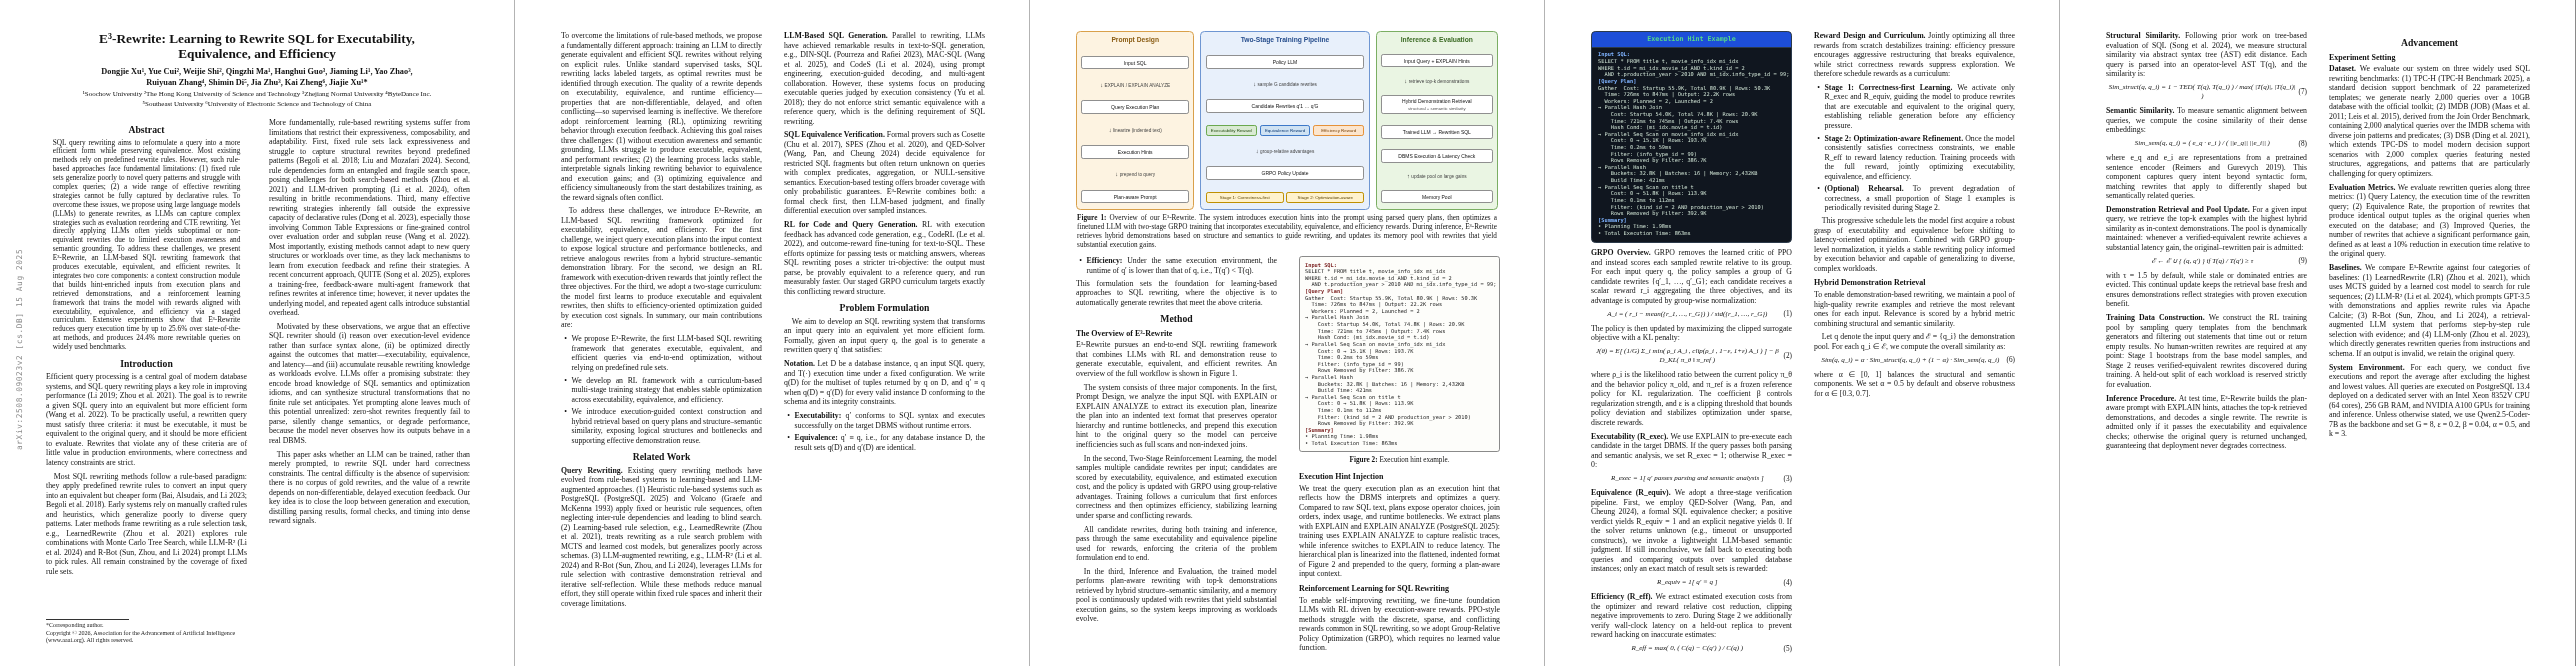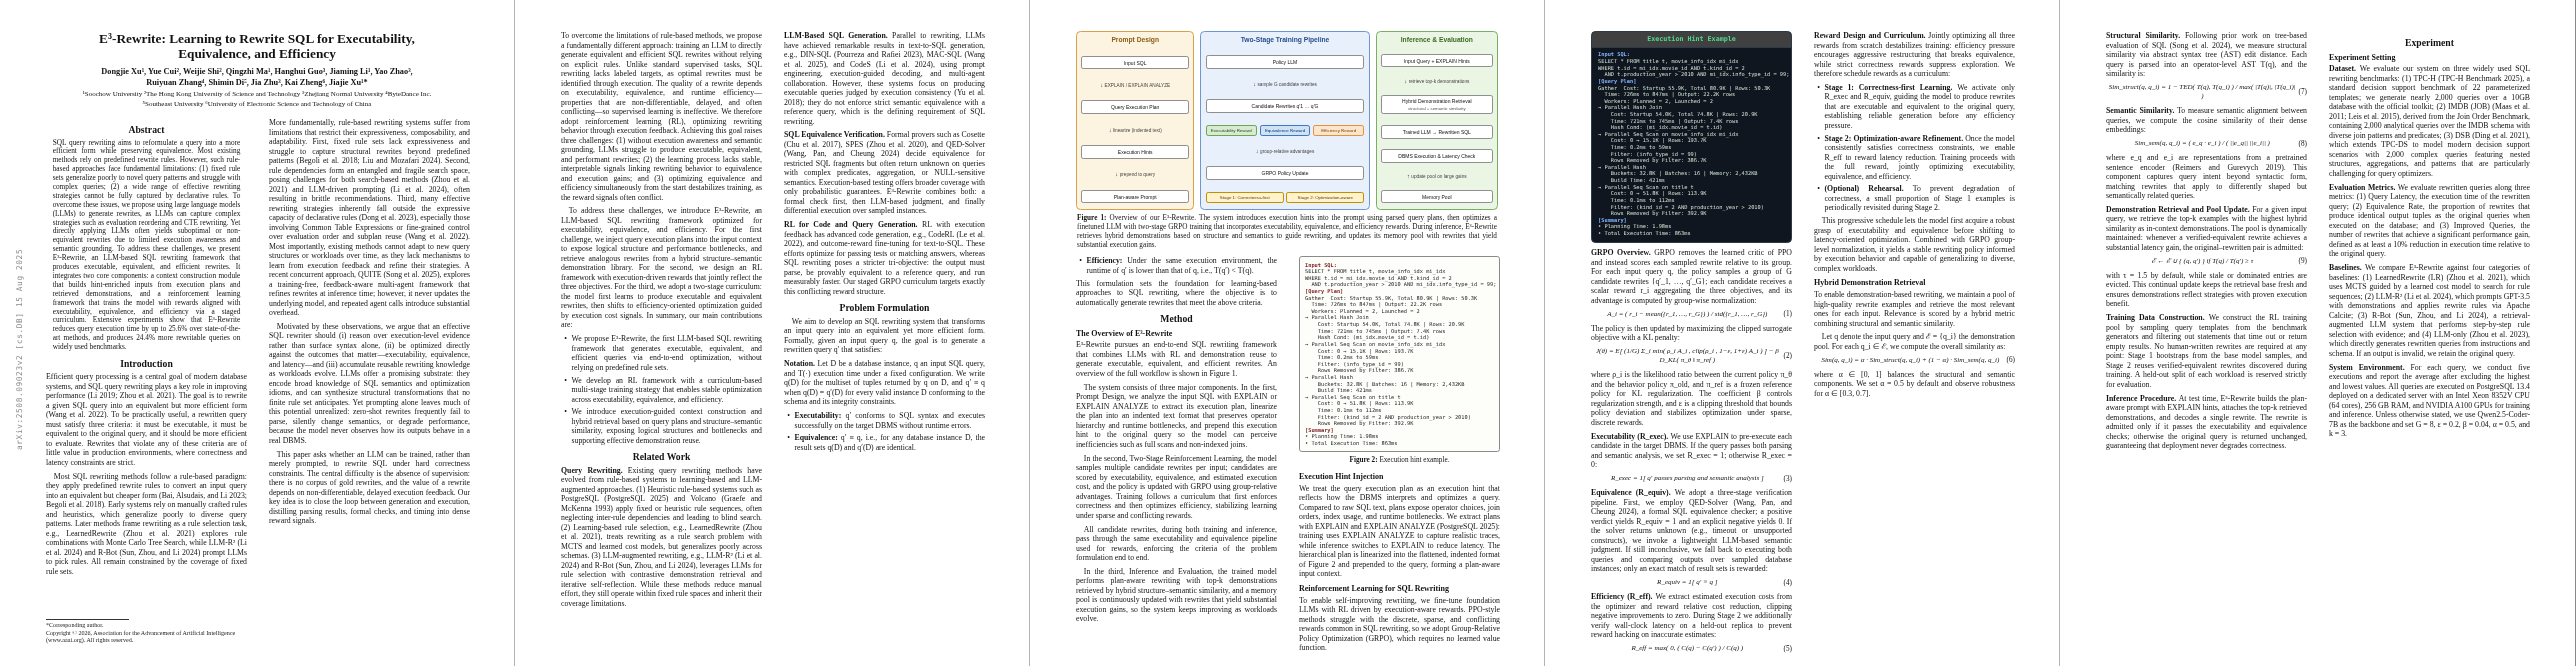--- a/index.html
+++ b/index.html
@@ -75,21 +75,21 @@
   .figcap { font-size:7.2px; line-height:1.22; text-align:justify; margin:4.4px 1.1px 6.7px; }
   .figcap.center { text-align:center; }
 
   
   .whitebox { border:0.6px solid #8a8a8a; border-radius:2.8px; background:#fdfdfa; padding:4.4px 5px; margin-bottom:2.8px; }
   .whitebox .hline { font-family:"DejaVu Sans Mono", monospace; font-size:5.3px; line-height:1.25;
                      white-space:pre; color:#1d1d1d; }
   .whitebox .hline.b { font-weight:bold; color:#7a1f1f; }
 
   .darkbox { border-radius:4.4px; background:#10161f; border:0.8px solid #2c3a4a; margin-bottom:5.6px; overflow:hidden; }
-  .darkbox .dh { background:#404040; color:#54d98c; font-family:"DejaVu Sans Mono", monospace;
+  .darkbox .dh { background:#1d4ed8; color:#54d98c; font-family:"DejaVu Sans Mono", monospace;
                  font-weight:bold; font-size:6.7px; text-align:center; padding:3.3px 0;
                  border-bottom:0.6px solid #2c3a4a; }
   .darkbox .dlines { padding:3.9px 6.1px 5px; }
   .darkbox .hline { font-family:"DejaVu Sans Mono", monospace; font-size:5.3px; line-height:1.25;
                     white-space:pre; color:#cfe3d4; }
   .darkbox .hline.b { color:#7fb3ff; font-weight:bold; }
 </style>
 </head>
 <body>
 
@@ -348,21 +348,21 @@
         <p class="p ni"><span class="runin">Demonstration Retrieval and Pool Update.</span><span>For a given input query, we retrieve the top-k examples with the highest hybrid similarity as in-context demonstrations. The pool is dynamically maintained: whenever a verified-equivalent rewrite achieves a substantial latency gain, the original–rewritten pair is admitted:</span></p>
         <div class="eq">
             <span class="eb">ℰ ← ℰ ∪ { (q, q′) }   if   T(q) / T(q′) ≥ τ</span>
             <span class="en">(9)</span>
           </div>
         <p class="p ni">with τ = 1.5 by default, while stale or dominated entries are evicted. This continual update keeps the retrieval base fresh and ensures demonstrations reflect strategies with proven execution benefit.</p>
         <p class="p ni"><span class="runin">Training Data Construction.</span><span>We construct the RL training pool by sampling query templates from the benchmark generators and filtering out statements that time out or return empty results. No human-written rewrites are required at any point: Stage 1 bootstraps from the base model samples, and Stage 2 reuses verified-equivalent rewrites discovered during training. A held-out split of each workload is reserved strictly for evaluation.</span></p>
         <p class="p ni"><span class="runin">Inference Procedure.</span><span>At test time, E³-Rewrite builds the plan-aware prompt with EXPLAIN hints, attaches the top-k retrieved demonstrations, and decodes a single rewrite. The rewrite is admitted only if it passes the executability and equivalence checks; otherwise the original query is returned unchanged, guaranteeing that deployment never degrades correctness.</span></p>
       </div>
       <div class="col">
-        <h2 class="sec">Experiment</h2>
+        <h2 class="sec">Advancement</h2>
         <h3 class="sub">Experiment Setting</h3>
         <p class="p ni"><span class="runin">Dataset.</span><span>We evaluate our system on three widely used SQL rewriting benchmarks: (1) TPC-H (TPC-H Benchmark 2025), a standard decision support benchmark of 22 parameterized templates; we generate nearly 2,000 queries over a 10GB database with the official toolkit; (2) IMDB (JOB) (Maas et al. 2011; Leis et al. 2015), derived from the Join Order Benchmark, containing 2,000 analytical queries over the IMDB schema with diverse join patterns and predicates; (3) DSB (Ding et al. 2021), which extends TPC-DS to model modern decision support scenarios with 2,000 complex queries featuring nested structures, aggregations, and patterns that are particularly challenging for query optimizers.</span></p>
         <p class="p ni"><span class="runin">Evaluation Metrics.</span><span>We evaluate rewritten queries along three metrics: (1) Query Latency, the execution time of the rewritten query; (2) Equivalence Rate, the proportion of rewrites that produce identical output tuples as the original queries when executed on the database; and (3) Improved Queries, the number of rewrites that achieve a significant performance gain, defined as at least a 10% reduction in execution time relative to the original query.</span></p>
         <p class="p ni"><span class="runin">Baselines.</span><span>We compare E³-Rewrite against four categories of baselines: (1) LearnedRewrite (LR) (Zhou et al. 2021), which uses MCTS guided by a learned cost model to search for rule sequences; (2) LLM-R² (Li et al. 2024), which prompts GPT-3.5 with demonstrations and applies rewrite rules via Apache Calcite; (3) R-Bot (Sun, Zhou, and Li 2024), a retrieval-augmented LLM system that performs step-by-step rule selection with evidence; and (4) LLM-only (Zhou et al. 2023), which directly generates rewritten queries from instructions and schema. If an output is invalid, we retain the original query.</span></p>
         <p class="p ni"><span class="runin">System Environment.</span><span>For each query, we conduct five executions and report the average after excluding the highest and lowest values. All queries are executed on PostgreSQL 13.4 deployed on a dedicated server with an Intel Xeon 8352V CPU (64 cores), 256 GB RAM, and NVIDIA A100 GPUs for training and inference. Unless otherwise stated, we use Qwen2.5-Coder-7B as the backbone and set G = 8, ε = 0.2, β = 0.04, α = 0.5, and k = 3.</span></p>
       </div>
     </div>
   </div>
 
 </div>

